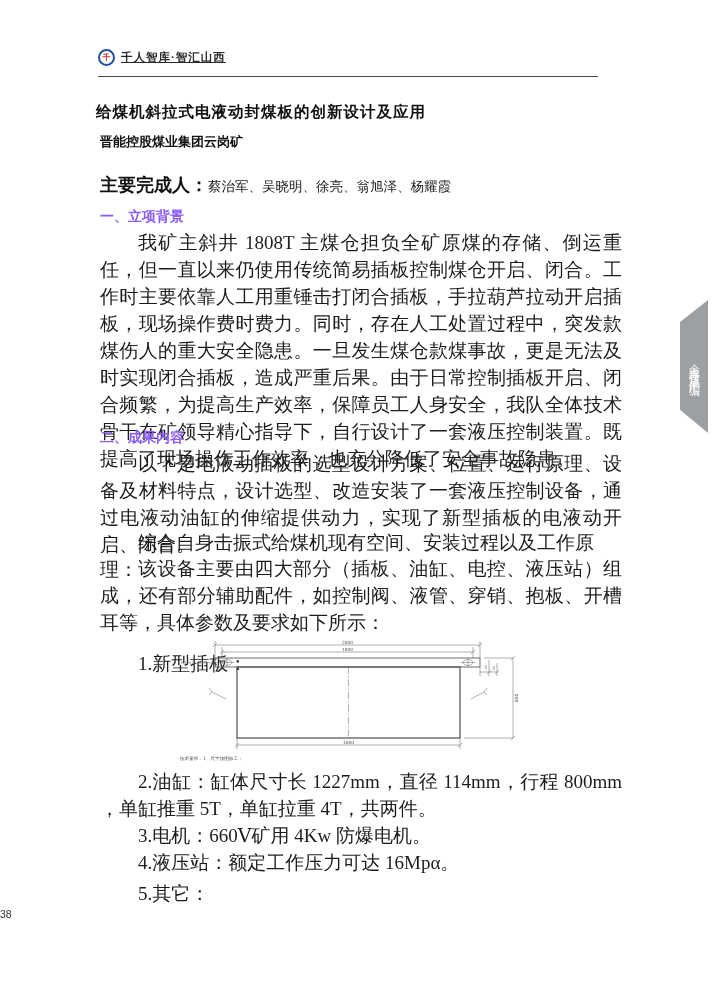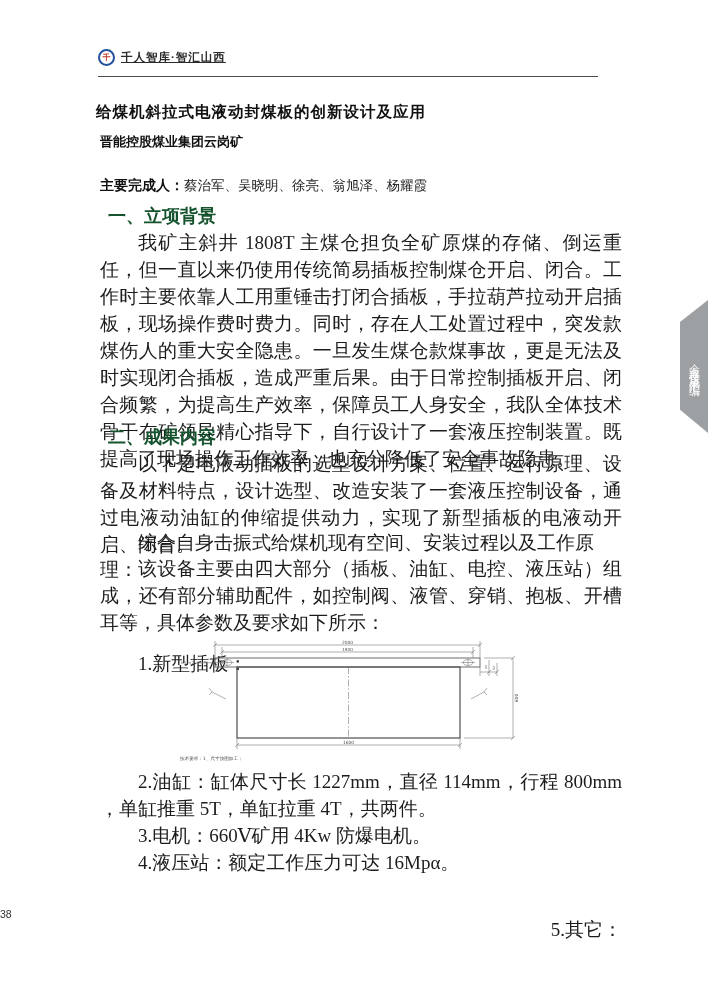--- a/index.html
+++ b/index.html
@@ -25,22 +25,22 @@
   .side-tab span{writing-mode:vertical-rl;text-orientation:upright;color:#ffffff;
             font-family:"Liberation Sans","DejaVu Sans",sans-serif;font-size:11px;letter-spacing:3px;}
   
   .doc-title{position:absolute;left:96px;top:100px;width:522px;text-align:left;
             font-size:15.5px;font-weight:bold;letter-spacing:1px;color:#111;
             font-family:"Liberation Sans","DejaVu Sans",sans-serif;line-height:24px;}
   .doc-org{position:absolute;left:100px;top:130px;width:522px;
             font-size:13px;font-weight:bold;color:#111;
             font-family:"Liberation Sans","DejaVu Sans",sans-serif;line-height:24px;}
   .authors{position:absolute;left:100px;top:172px;width:522px;font-size:13.5px;line-height:27px;}
-  .authors b{font-family:Liberation Serif, serif;font-size:14px;color:#111;}
-  .sec-head{position:absolute;left:108px;width:522px;font-size:18px;font-weight:bold;color:#14532d;
+  .authors b{font-family:Liberation Serif, serif;font-size:18px;color:#111;}
+  .sec-head{position:absolute;left:100px;width:522px;font-size:14px;font-weight:bold;color:#8b5cf6;
             font-family:"Liberation Sans","DejaVu Sans",sans-serif;line-height:27px;}
   .body-text{position:absolute;left:100px;width:522px;font-size:19px;line-height:27px;
             text-align:justify;text-indent:2em;color:#1c1c1c;}
   .one-line{text-align:left;}
   
   .drawing{position:absolute;left:168px;top:634px;}
   .drawing svg{display:block;}
   
   .page-num{position:absolute;left:0;top:908px;width:712px;
             font-family:"Liberation Sans","DejaVu Sans",sans-serif;font-size:10.5px;color:#333;}
@@ -123,17 +123,17 @@
         <text font-size="3" text-anchor="middle" transform="rotate(-90 326.5 34)" x="326.5" y="34">50</text>
         <text x="13" y="30.4" font-size="3.6">M12×2</text>
         <text x="12" y="126" font-size="4.6">技术要求：1、尺寸按图加工；</text>
       </g>
     </svg>
   </div>
 
   <div class="body-text" style="top:768px;">2.油缸：缸体尺寸长 1227mm，直径 114mm，行程 800mm ，单缸推重 5T，单缸拉重 4T，共两件。</div>
   <div class="body-text one-line" style="top:822px;">3.电机：660Ⅴ矿用 4Kw 防爆电机。</div>
   <div class="body-text one-line" style="top:849px;">4.液压站：额定工作压力可达 16Mpα。</div>
-  <div class="body-text one-line" style="top:916px;text-align:right;">5.其它：</div>
+  <div class="body-text one-line" style="top:880px;">5.其它：</div>
 
   <div class="page-num">38</div>
 
 </div>
 
 </body></html>

